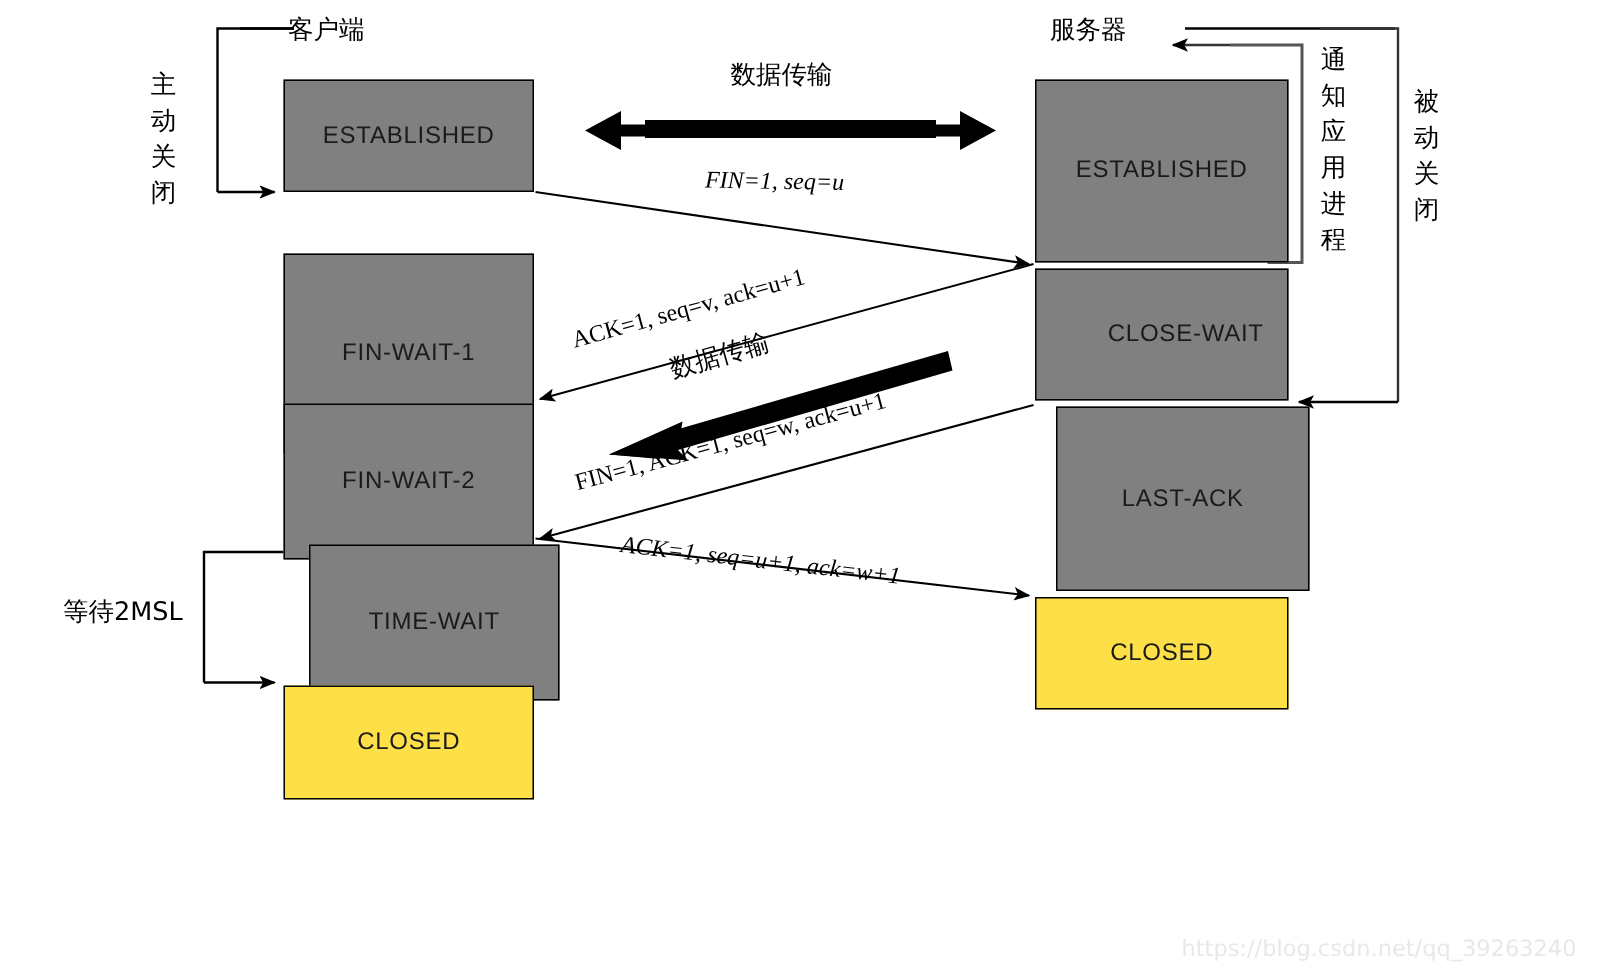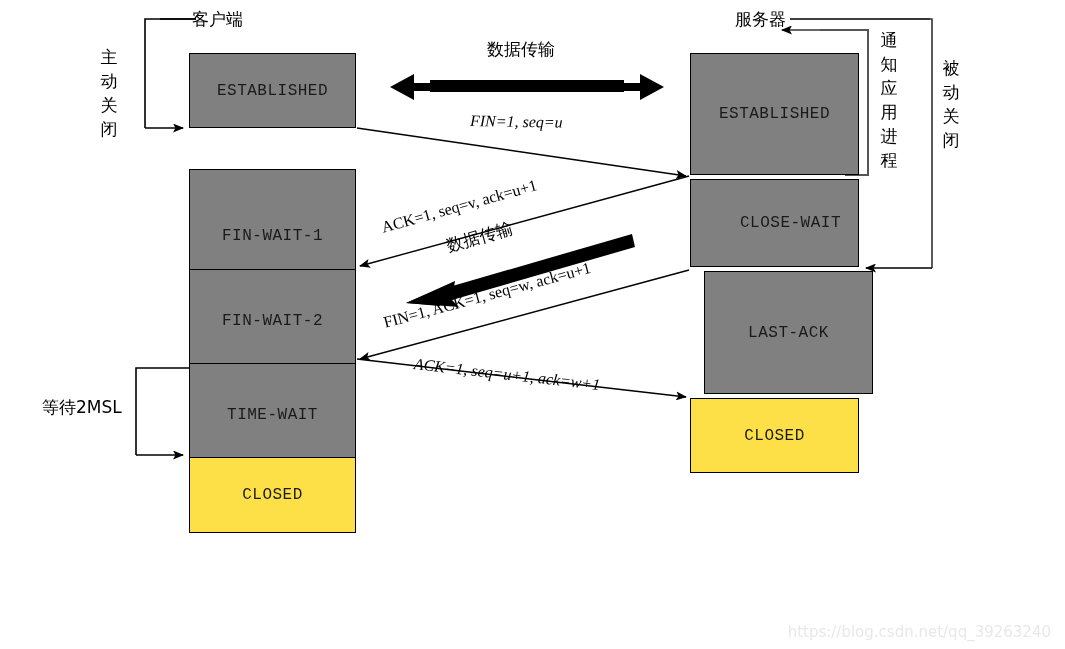--- a/index.html
+++ b/index.html
@@ -24,21 +24,21 @@
   }
   .state-box {
     position: absolute;
     box-sizing: border-box;
     border: 1px solid #000000;
     background: #808080;
     display: flex;
     align-items: center;
     justify-content: center;
     color: #1a1a1a;
-    font-family: Liberation Mono, monospace;
+    font-family: Liberation Sans, sans-serif;
     font-size: 16px;
     letter-spacing: 0.5px;
     z-index: 3;
   }
   .state-box.closed {
     background: #fde047;
   }
   .cn-label {
     position: absolute;
     font-family: "DejaVu Sans", "Liberation Sans", sans-serif;
@@ -163,42 +163,42 @@
 
   <div class="state-box" style="left:189px; top:53px; width:167px; height:75px;">
     <span>ESTABLISHED</span>
   </div>
   <div class="state-box" style="left:189px; top:131px; width:167px; height:133px;margin-top:38px;">
     <span>FIN-WAIT-1</span>
   </div>
   <div class="state-box" style="left:189px; top:269px; width:167px; height:104px;">
     <span>FIN-WAIT-2</span>
   </div>
-  <div class="state-box" style="left:189px; top:363px; width:167px; height:104px;">
+  <div class="state-box" style="left:206px; top:363px; width:167px; height:104px;">
     <span>TIME-WAIT</span>
   </div>
   <div class="state-box closed" style="left:189px; top:457px; width:167px; height:76px;">
     <span>CLOSED</span>
   </div>
 
   <div class="state-box" style="left:690px; top:53px; width:169px; height:122px;">
     <span>ESTABLISHED</span>
   </div>
   <div class="state-box" style="left:690px; top:179px; width:169px; height:88px;padding-left:32px;">
     <span>CLOSE-WAIT</span>
   </div>
   <div class="state-box" style="left:690px; top:271px; width:169px; height:123px;margin-left:14px;">
     <span>LAST-ACK</span>
   </div>
   <div class="state-box closed" style="left:690px; top:398px; width:169px; height:75px;">
     <span>CLOSED</span>
   </div>
 
   <div class="cn-label" style="left:192px; top:8px;">客户端</div>
-  <div class="cn-label" style="left:700px; top:8px;margin-left:35px;">服务器</div>
+  <div class="cn-label" style="left:700px; top:8px;">服务器</div>
 
   <div class="cn-vert" style="left:98px; top:45px;">
       <div>主</div>
       <div>动</div>
       <div>关</div>
       <div>闭</div>
     </div>
   <div class="cn-vert" style="left:878px; top:28px;">
       <div>通</div>
       <div>知</div>

